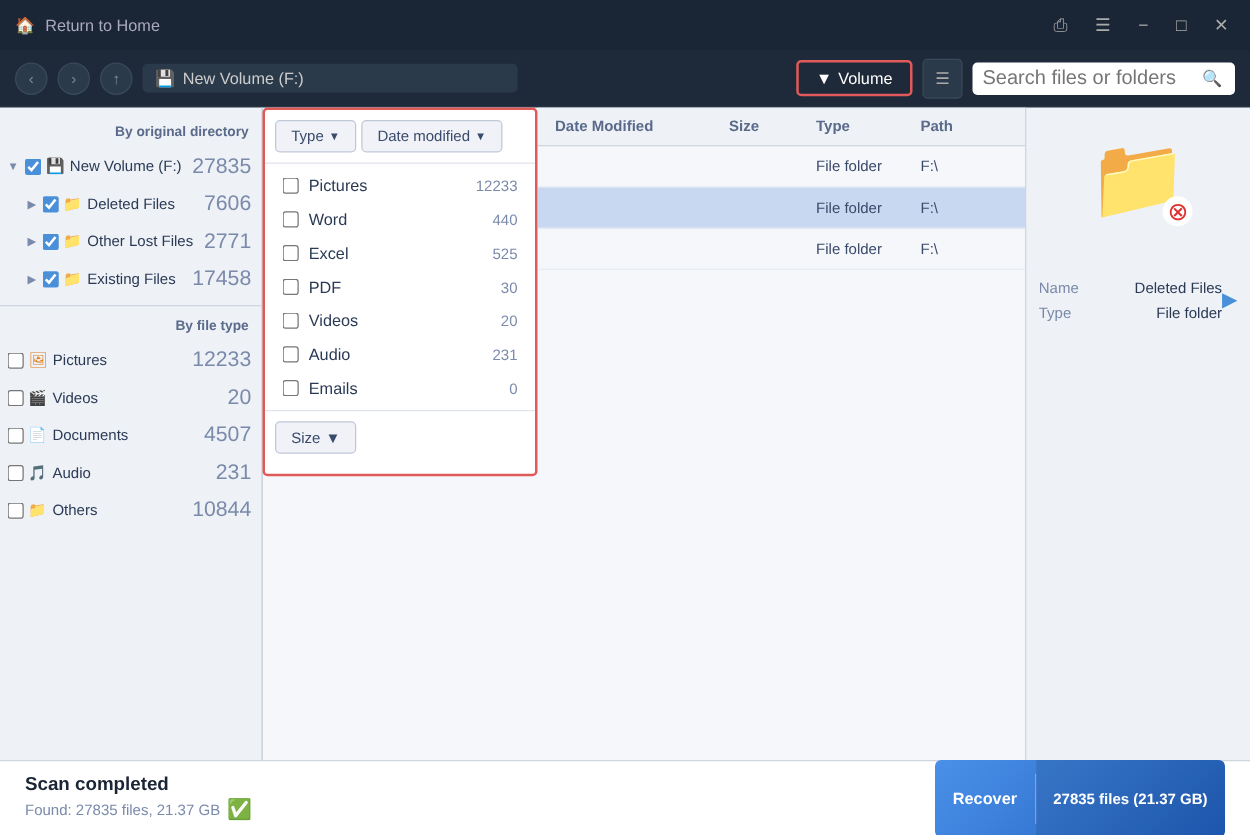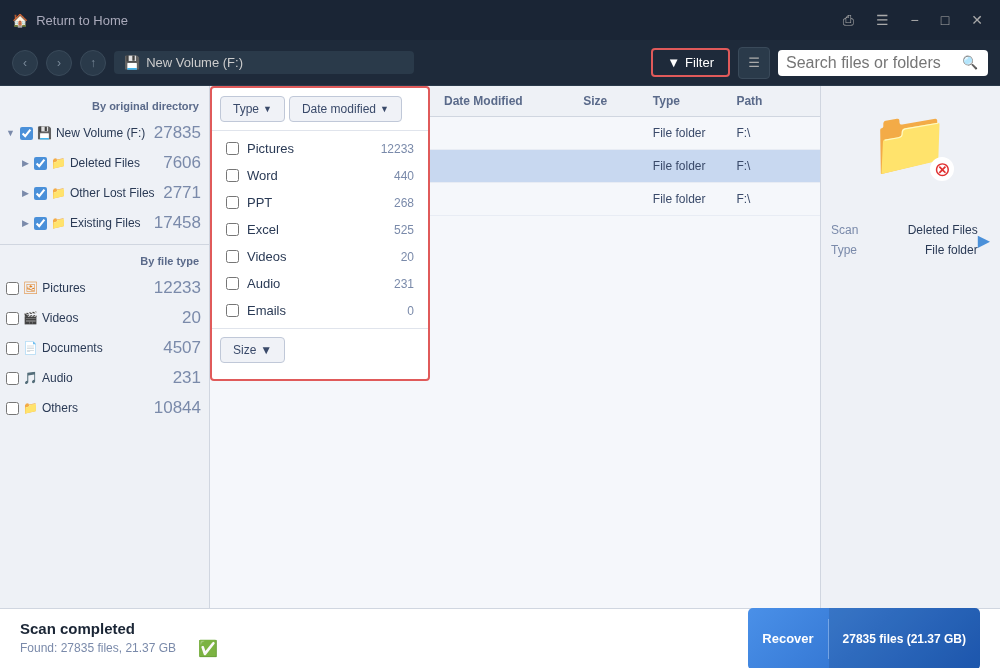--- a/index.html
+++ b/index.html
@@ -227,21 +227,21 @@
     .statusbar {
       height: 60px;
       background: #fff;
       border-top: 1px solid #d0d6e0;
       display: flex; align-items: center;
       padding: 0 20px;
       justify-content: space-between;
     }
     .scan-info { display: flex; flex-direction: column; }
     .scan-title { font-size: 15px; font-weight: 700; color: #1a2535; }
-    .scan-sub { font-size: 12px; color: #7a8aaa; display: flex; align-items: center; gap: 22px; margin-top: 2px; }
+    .scan-sub { font-size: 12px; color: #7a8aaa; display: flex; align-items: center; gap: 6px; margin-top: 2px; }
     .check-circle { color: #30b060; font-size: 16px; }
     .recover-btn {
       display: flex; align-items: center;
       background: linear-gradient(135deg, #4a90e8, #2060c0);
       color: #fff; border: none; border-radius: 5px;
       padding: 0; cursor: pointer; overflow: hidden;
       font-size: 13px;
     }
     .recover-label { padding: 10px 14px; font-weight: 600; }
     .recover-divider { width: 1px; background: rgba(255,255,255,0.3); height: 40px; }
@@ -269,21 +269,21 @@
 <div class="toolbar">
   <div class="nav-btn">‹</div>
   <div class="nav-btn">›</div>
   <div class="nav-btn">↑</div>
   <div class="path-bar">
     <span>💾</span>
     <span>New Volume (F:)</span>
   </div>
   <button class="filter-btn">
     <span>▼</span>
-    <span>Filter</span>
+    <span>Volume</span>
   </button>
   <div class="list-btn">☰</div>
   <div class="search-box">
     <input type="text" placeholder="Search files or folders" style="">
     <span class="search-icon">🔍</span>
   </div>
 </div>
 
 <div class="main">
 
@@ -374,27 +374,27 @@
           <span>Pictures</span>
           <span class="count">12233</span>
         </div>
         <div class="filter-row">
           <input type="checkbox" style="">
           <span>Word</span>
           <span class="count">440</span>
         </div>
         <div class="filter-row">
           <input type="checkbox" style="">
-          <span>PPT</span>
-          <span class="count">268</span>
-        </div>
-        <div class="filter-row">
-          <input type="checkbox" style="">
           <span>Excel</span>
           <span class="count">525</span>
+        </div>
+        <div class="filter-row">
+          <input type="checkbox" style="">
+          <span>PDF</span>
+          <span class="count">30</span>
         </div>
         <div class="filter-row">
           <input type="checkbox" style="">
           <span>Videos</span>
           <span class="count">20</span>
         </div>
         <div class="filter-row">
           <input type="checkbox" style="">
           <span>Audio</span>
           <span class="count">231</span>
@@ -446,21 +446,21 @@
 
   <div class="right-panel">
     <div class="folder-big">
       <div class="folder-big-icon">📁</div>
       <div class="folder-error">⊗</div>
     </div>
     <div style="height:10px"></div>
     <div style="display:flex; align-items:center; width:100%;">
       <div style="flex:1">
         <div class="info-row">
-          <span class="info-label">Scan</span>
+          <span class="info-label">Name</span>
           <span class="info-value">Deleted Files</span>
         </div>
         <div style="height:6px"></div>
         <div class="info-row">
           <span class="info-label">Type</span>
           <span class="info-value">File folder</span>
         </div>
       </div>
       <span class="right-chevron">▶</span>
     </div>

